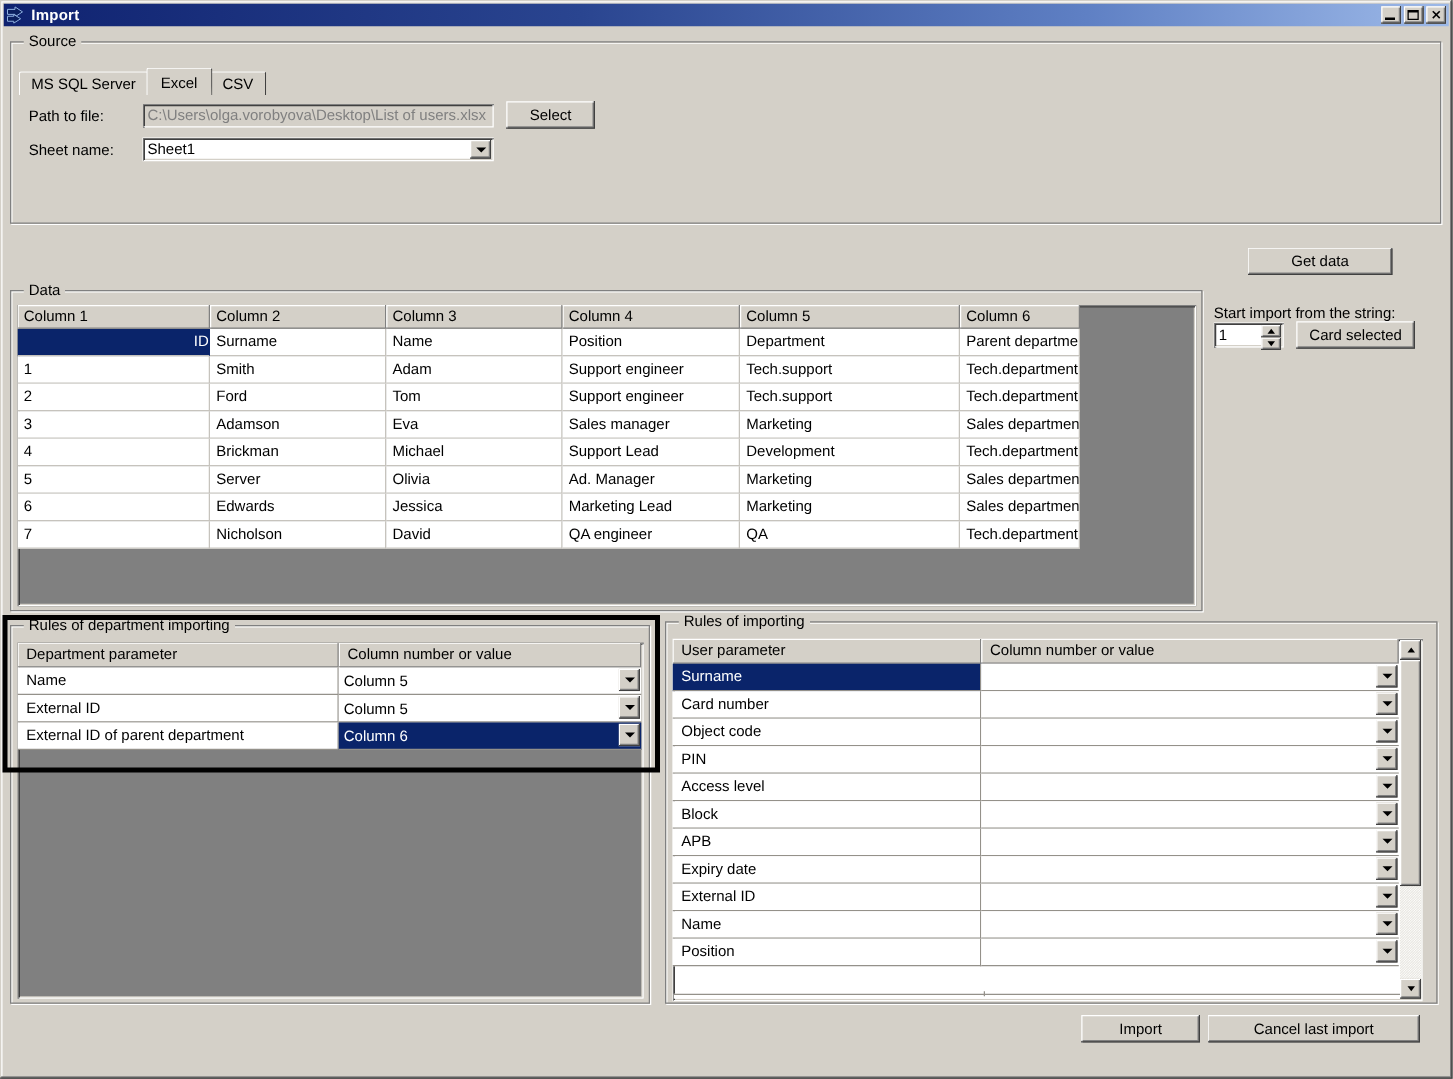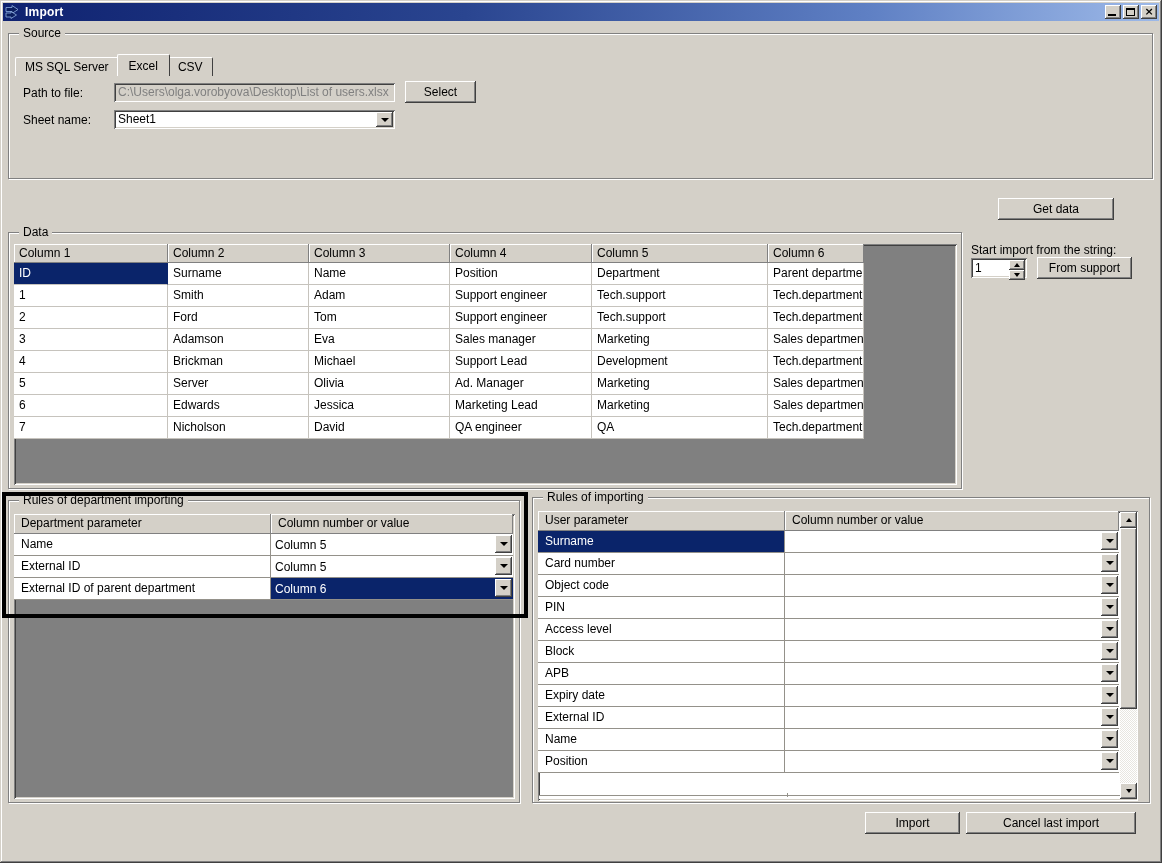--- a/index.html
+++ b/index.html
@@ -188,21 +188,21 @@
       <div class="ghead">
           <div class="hcell" style="width: 154px;">Column 1</div>
           <div class="hcell" style="width: 141px;">Column 2</div>
           <div class="hcell" style="width: 141px;">Column 3</div>
           <div class="hcell" style="width: 142px;">Column 4</div>
           <div class="hcell" style="width: 176px;">Column 5</div>
           <div class="hcell" style="width: 96px;">Column 6</div>
         </div>
       <div class="gbody">
           <div class="trow">
-            <div class="cell sel" style="width: 154px;">ID</div>
+            <div class="cell sel" style="width: 154px; text-align: right;">ID</div>
             <div class="cell" style="width: 141px;">Surname</div>
             <div class="cell" style="width: 141px;">Name</div>
             <div class="cell" style="width: 142px;">Position</div>
             <div class="cell" style="width: 176px;">Department</div>
             <div class="cell" style="width: 96px;">Parent department</div>
           </div>
           <div class="trow">
             <div class="cell" style="width: 154px;">1</div>
             <div class="cell" style="width: 141px;">Smith</div>
             <div class="cell" style="width: 141px;">Adam</div>
@@ -267,21 +267,21 @@
     <span class="vtext">1</span>
     <span class="spinner">
       <span class="spinbtn raised">
           <span class="tri-up small"></span>
         </span>
       <span class="spinbtn raised">
           <span class="tri-down small"></span>
         </span>
     </span>
   </div>
-  <button class="btn raised fromsel">From support</button>
+  <button class="btn raised fromsel">Card selected</button>
 
   <div class="groupbox deptgrp">
     <span class="legend">Rules of department importing</span>
     <div class="ruleswrap sunken">
       <div class="rhead">
         <div class="rhcell p">Department parameter</div>
         <div class="rhcell v">Column number or value</div>
       </div>
       <div>
           <div class="rrow">

